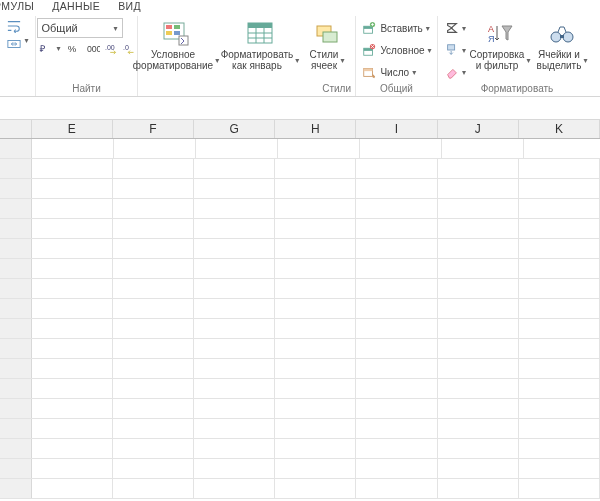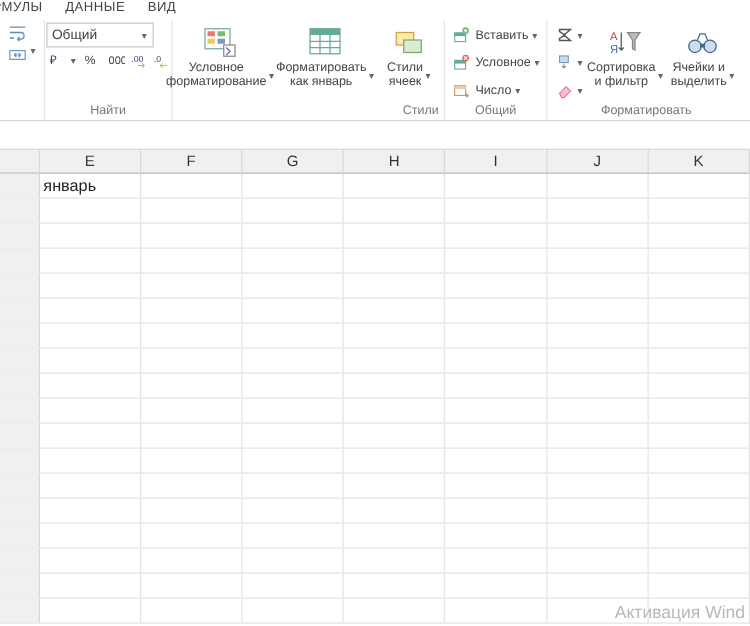--- a/index.html
+++ b/index.html
@@ -286,196 +286,191 @@
       <div class="ch" style="width: 82px;">F</div>
       <div class="ch" style="width: 82px;">G</div>
       <div class="ch" style="width: 82px;">H</div>
       <div class="ch" style="width: 82px;">I</div>
       <div class="ch" style="width: 82px;">J</div>
       <div class="ch" style="width: 82px;">K</div>
     </div>
   <div class="rows">
       <div class="row-c">
         <div class="rh"></div>
-        <div class="cell" style="width: 82px;">январь</div>
-        <div class="cell" style="width: 82px;"></div>
-        <div class="cell" style="width: 82px;"></div>
-        <div class="cell" style="width: 82px;"></div>
-        <div class="cell" style="width: 82px;"></div>
-        <div class="cell" style="width: 82px;"></div>
-        <div class="cell" style="width: 82px;"></div>
-      </div>
-      <div class="row-c">
-        <div class="rh"></div>
-        <div class="cell" style="width: 82px;"></div>
-        <div class="cell" style="width: 82px;"></div>
-        <div class="cell" style="width: 82px;"></div>
-        <div class="cell" style="width: 82px;"></div>
-        <div class="cell" style="width: 82px;"></div>
-        <div class="cell" style="width: 82px;"></div>
-        <div class="cell" style="width: 82px;"></div>
-      </div>
-      <div class="row-c">
-        <div class="rh"></div>
-        <div class="cell" style="width: 82px;"></div>
-        <div class="cell" style="width: 82px;"></div>
-        <div class="cell" style="width: 82px;"></div>
-        <div class="cell" style="width: 82px;"></div>
-        <div class="cell" style="width: 82px;"></div>
-        <div class="cell" style="width: 82px;"></div>
-        <div class="cell" style="width: 82px;"></div>
-      </div>
-      <div class="row-c">
-        <div class="rh"></div>
-        <div class="cell" style="width: 82px;"></div>
-        <div class="cell" style="width: 82px;"></div>
-        <div class="cell" style="width: 82px;"></div>
-        <div class="cell" style="width: 82px;"></div>
-        <div class="cell" style="width: 82px;"></div>
-        <div class="cell" style="width: 82px;"></div>
-        <div class="cell" style="width: 82px;"></div>
-      </div>
-      <div class="row-c">
-        <div class="rh"></div>
-        <div class="cell" style="width: 82px;"></div>
-        <div class="cell" style="width: 82px;"></div>
-        <div class="cell" style="width: 82px;"></div>
-        <div class="cell" style="width: 82px;"></div>
-        <div class="cell" style="width: 82px;"></div>
-        <div class="cell" style="width: 82px;"></div>
-        <div class="cell" style="width: 82px;"></div>
-      </div>
-      <div class="row-c">
-        <div class="rh"></div>
-        <div class="cell" style="width: 82px;"></div>
-        <div class="cell" style="width: 82px;"></div>
-        <div class="cell" style="width: 82px;"></div>
-        <div class="cell" style="width: 82px;"></div>
-        <div class="cell" style="width: 82px;"></div>
-        <div class="cell" style="width: 82px;"></div>
-        <div class="cell" style="width: 82px;"></div>
-      </div>
-      <div class="row-c">
-        <div class="rh"></div>
-        <div class="cell" style="width: 82px;"></div>
-        <div class="cell" style="width: 82px;"></div>
-        <div class="cell" style="width: 82px;"></div>
-        <div class="cell" style="width: 82px;"></div>
-        <div class="cell" style="width: 82px;"></div>
-        <div class="cell" style="width: 82px;"></div>
-        <div class="cell" style="width: 82px;"></div>
-      </div>
-      <div class="row-c">
-        <div class="rh"></div>
-        <div class="cell" style="width: 82px;"></div>
-        <div class="cell" style="width: 82px;"></div>
-        <div class="cell" style="width: 82px;"></div>
-        <div class="cell" style="width: 82px;"></div>
-        <div class="cell" style="width: 82px;"></div>
-        <div class="cell" style="width: 82px;"></div>
-        <div class="cell" style="width: 82px;"></div>
-      </div>
-      <div class="row-c">
-        <div class="rh"></div>
-        <div class="cell" style="width: 82px;"></div>
-        <div class="cell" style="width: 82px;"></div>
-        <div class="cell" style="width: 82px;"></div>
-        <div class="cell" style="width: 82px;"></div>
-        <div class="cell" style="width: 82px;"></div>
-        <div class="cell" style="width: 82px;"></div>
-        <div class="cell" style="width: 82px;"></div>
-      </div>
-      <div class="row-c">
-        <div class="rh"></div>
-        <div class="cell" style="width: 82px;"></div>
-        <div class="cell" style="width: 82px;"></div>
-        <div class="cell" style="width: 82px;"></div>
-        <div class="cell" style="width: 82px;"></div>
-        <div class="cell" style="width: 82px;"></div>
-        <div class="cell" style="width: 82px;"></div>
-        <div class="cell" style="width: 82px;"></div>
-      </div>
-      <div class="row-c">
-        <div class="rh"></div>
-        <div class="cell" style="width: 82px;"></div>
-        <div class="cell" style="width: 82px;"></div>
-        <div class="cell" style="width: 82px;"></div>
-        <div class="cell" style="width: 82px;"></div>
-        <div class="cell" style="width: 82px;"></div>
-        <div class="cell" style="width: 82px;"></div>
-        <div class="cell" style="width: 82px;"></div>
-      </div>
-      <div class="row-c">
-        <div class="rh"></div>
-        <div class="cell" style="width: 82px;"></div>
-        <div class="cell" style="width: 82px;"></div>
-        <div class="cell" style="width: 82px;"></div>
-        <div class="cell" style="width: 82px;"></div>
-        <div class="cell" style="width: 82px;"></div>
-        <div class="cell" style="width: 82px;"></div>
-        <div class="cell" style="width: 82px;"></div>
-      </div>
-      <div class="row-c">
-        <div class="rh"></div>
-        <div class="cell" style="width: 82px;"></div>
-        <div class="cell" style="width: 82px;"></div>
-        <div class="cell" style="width: 82px;"></div>
-        <div class="cell" style="width: 82px;"></div>
-        <div class="cell" style="width: 82px;"></div>
-        <div class="cell" style="width: 82px;"></div>
-        <div class="cell" style="width: 82px;"></div>
-      </div>
-      <div class="row-c">
-        <div class="rh"></div>
-        <div class="cell" style="width: 82px;"></div>
-        <div class="cell" style="width: 82px;"></div>
-        <div class="cell" style="width: 82px;"></div>
-        <div class="cell" style="width: 82px;"></div>
-        <div class="cell" style="width: 82px;"></div>
-        <div class="cell" style="width: 82px;"></div>
-        <div class="cell" style="width: 82px;"></div>
-      </div>
-      <div class="row-c">
-        <div class="rh"></div>
-        <div class="cell" style="width: 82px;"></div>
-        <div class="cell" style="width: 82px;"></div>
-        <div class="cell" style="width: 82px;"></div>
-        <div class="cell" style="width: 82px;"></div>
-        <div class="cell" style="width: 82px;"></div>
-        <div class="cell" style="width: 82px;"></div>
-        <div class="cell" style="width: 82px;"></div>
-      </div>
-      <div class="row-c">
-        <div class="rh"></div>
-        <div class="cell" style="width: 82px;"></div>
-        <div class="cell" style="width: 82px;"></div>
-        <div class="cell" style="width: 82px;"></div>
-        <div class="cell" style="width: 82px;"></div>
-        <div class="cell" style="width: 82px;"></div>
-        <div class="cell" style="width: 82px;"></div>
-        <div class="cell" style="width: 82px;"></div>
-      </div>
-      <div class="row-c">
-        <div class="rh"></div>
-        <div class="cell" style="width: 82px;"></div>
-        <div class="cell" style="width: 82px;"></div>
-        <div class="cell" style="width: 82px;"></div>
-        <div class="cell" style="width: 82px;"></div>
-        <div class="cell" style="width: 82px;"></div>
-        <div class="cell" style="width: 82px;"></div>
-        <div class="cell" style="width: 82px;"></div>
-      </div>
-      <div class="row-c">
-        <div class="rh"></div>
-        <div class="cell" style="width: 82px;"></div>
-        <div class="cell" style="width: 82px;"></div>
-        <div class="cell" style="width: 82px;"></div>
-        <div class="cell" style="width: 82px;"></div>
-        <div class="cell" style="width: 82px;"></div>
-        <div class="cell" style="width: 82px;"></div>
-        <div class="cell" style="width: 82px;"></div>
-      </div>
-    </div>
-  <div class="watermark">
-    <div>Активация Wind</div>
-    <div class="s"></div>
-  </div>
+        <div class="cell" style="width: 82px;"></div>
+        <div class="cell" style="width: 82px;"></div>
+        <div class="cell" style="width: 82px;"></div>
+        <div class="cell" style="width: 82px;"></div>
+        <div class="cell" style="width: 82px;"></div>
+        <div class="cell" style="width: 82px;"></div>
+      </div>
+      <div class="row-c">
+        <div class="rh"></div>
+        <div class="cell" style="width: 82px;"></div>
+        <div class="cell" style="width: 82px;"></div>
+        <div class="cell" style="width: 82px;"></div>
+        <div class="cell" style="width: 82px;"></div>
+        <div class="cell" style="width: 82px;"></div>
+        <div class="cell" style="width: 82px;"></div>
+        <div class="cell" style="width: 82px;"></div>
+      </div>
+      <div class="row-c">
+        <div class="rh"></div>
+        <div class="cell" style="width: 82px;"></div>
+        <div class="cell" style="width: 82px;"></div>
+        <div class="cell" style="width: 82px;"></div>
+        <div class="cell" style="width: 82px;"></div>
+        <div class="cell" style="width: 82px;"></div>
+        <div class="cell" style="width: 82px;"></div>
+        <div class="cell" style="width: 82px;"></div>
+      </div>
+      <div class="row-c">
+        <div class="rh"></div>
+        <div class="cell" style="width: 82px;"></div>
+        <div class="cell" style="width: 82px;"></div>
+        <div class="cell" style="width: 82px;"></div>
+        <div class="cell" style="width: 82px;"></div>
+        <div class="cell" style="width: 82px;"></div>
+        <div class="cell" style="width: 82px;"></div>
+        <div class="cell" style="width: 82px;"></div>
+      </div>
+      <div class="row-c">
+        <div class="rh"></div>
+        <div class="cell" style="width: 82px;"></div>
+        <div class="cell" style="width: 82px;"></div>
+        <div class="cell" style="width: 82px;"></div>
+        <div class="cell" style="width: 82px;"></div>
+        <div class="cell" style="width: 82px;"></div>
+        <div class="cell" style="width: 82px;"></div>
+        <div class="cell" style="width: 82px;"></div>
+      </div>
+      <div class="row-c">
+        <div class="rh"></div>
+        <div class="cell" style="width: 82px;"></div>
+        <div class="cell" style="width: 82px;"></div>
+        <div class="cell" style="width: 82px;"></div>
+        <div class="cell" style="width: 82px;"></div>
+        <div class="cell" style="width: 82px;"></div>
+        <div class="cell" style="width: 82px;"></div>
+        <div class="cell" style="width: 82px;"></div>
+      </div>
+      <div class="row-c">
+        <div class="rh"></div>
+        <div class="cell" style="width: 82px;"></div>
+        <div class="cell" style="width: 82px;"></div>
+        <div class="cell" style="width: 82px;"></div>
+        <div class="cell" style="width: 82px;"></div>
+        <div class="cell" style="width: 82px;"></div>
+        <div class="cell" style="width: 82px;"></div>
+        <div class="cell" style="width: 82px;"></div>
+      </div>
+      <div class="row-c">
+        <div class="rh"></div>
+        <div class="cell" style="width: 82px;"></div>
+        <div class="cell" style="width: 82px;"></div>
+        <div class="cell" style="width: 82px;"></div>
+        <div class="cell" style="width: 82px;"></div>
+        <div class="cell" style="width: 82px;"></div>
+        <div class="cell" style="width: 82px;"></div>
+        <div class="cell" style="width: 82px;"></div>
+      </div>
+      <div class="row-c">
+        <div class="rh"></div>
+        <div class="cell" style="width: 82px;"></div>
+        <div class="cell" style="width: 82px;"></div>
+        <div class="cell" style="width: 82px;"></div>
+        <div class="cell" style="width: 82px;"></div>
+        <div class="cell" style="width: 82px;"></div>
+        <div class="cell" style="width: 82px;"></div>
+        <div class="cell" style="width: 82px;"></div>
+      </div>
+      <div class="row-c">
+        <div class="rh"></div>
+        <div class="cell" style="width: 82px;"></div>
+        <div class="cell" style="width: 82px;"></div>
+        <div class="cell" style="width: 82px;"></div>
+        <div class="cell" style="width: 82px;"></div>
+        <div class="cell" style="width: 82px;"></div>
+        <div class="cell" style="width: 82px;"></div>
+        <div class="cell" style="width: 82px;"></div>
+      </div>
+      <div class="row-c">
+        <div class="rh"></div>
+        <div class="cell" style="width: 82px;"></div>
+        <div class="cell" style="width: 82px;"></div>
+        <div class="cell" style="width: 82px;"></div>
+        <div class="cell" style="width: 82px;"></div>
+        <div class="cell" style="width: 82px;"></div>
+        <div class="cell" style="width: 82px;"></div>
+        <div class="cell" style="width: 82px;"></div>
+      </div>
+      <div class="row-c">
+        <div class="rh"></div>
+        <div class="cell" style="width: 82px;"></div>
+        <div class="cell" style="width: 82px;"></div>
+        <div class="cell" style="width: 82px;"></div>
+        <div class="cell" style="width: 82px;"></div>
+        <div class="cell" style="width: 82px;"></div>
+        <div class="cell" style="width: 82px;"></div>
+        <div class="cell" style="width: 82px;"></div>
+      </div>
+      <div class="row-c">
+        <div class="rh"></div>
+        <div class="cell" style="width: 82px;"></div>
+        <div class="cell" style="width: 82px;"></div>
+        <div class="cell" style="width: 82px;"></div>
+        <div class="cell" style="width: 82px;"></div>
+        <div class="cell" style="width: 82px;"></div>
+        <div class="cell" style="width: 82px;"></div>
+        <div class="cell" style="width: 82px;"></div>
+      </div>
+      <div class="row-c">
+        <div class="rh"></div>
+        <div class="cell" style="width: 82px;"></div>
+        <div class="cell" style="width: 82px;"></div>
+        <div class="cell" style="width: 82px;"></div>
+        <div class="cell" style="width: 82px;"></div>
+        <div class="cell" style="width: 82px;"></div>
+        <div class="cell" style="width: 82px;"></div>
+        <div class="cell" style="width: 82px;"></div>
+      </div>
+      <div class="row-c">
+        <div class="rh"></div>
+        <div class="cell" style="width: 82px;"></div>
+        <div class="cell" style="width: 82px;"></div>
+        <div class="cell" style="width: 82px;"></div>
+        <div class="cell" style="width: 82px;"></div>
+        <div class="cell" style="width: 82px;"></div>
+        <div class="cell" style="width: 82px;"></div>
+        <div class="cell" style="width: 82px;"></div>
+      </div>
+      <div class="row-c">
+        <div class="rh"></div>
+        <div class="cell" style="width: 82px;"></div>
+        <div class="cell" style="width: 82px;"></div>
+        <div class="cell" style="width: 82px;"></div>
+        <div class="cell" style="width: 82px;"></div>
+        <div class="cell" style="width: 82px;"></div>
+        <div class="cell" style="width: 82px;"></div>
+        <div class="cell" style="width: 82px;"></div>
+      </div>
+      <div class="row-c">
+        <div class="rh"></div>
+        <div class="cell" style="width: 82px;"></div>
+        <div class="cell" style="width: 82px;"></div>
+        <div class="cell" style="width: 82px;"></div>
+        <div class="cell" style="width: 82px;"></div>
+        <div class="cell" style="width: 82px;"></div>
+        <div class="cell" style="width: 82px;"></div>
+        <div class="cell" style="width: 82px;"></div>
+      </div>
+      <div class="row-c">
+        <div class="rh"></div>
+        <div class="cell" style="width: 82px;"></div>
+        <div class="cell" style="width: 82px;"></div>
+        <div class="cell" style="width: 82px;"></div>
+        <div class="cell" style="width: 82px;"></div>
+        <div class="cell" style="width: 82px;"></div>
+        <div class="cell" style="width: 82px;"></div>
+        <div class="cell" style="width: 82px;"></div>
+      </div>
+    </div>
 </div>
 
 </body></html>

